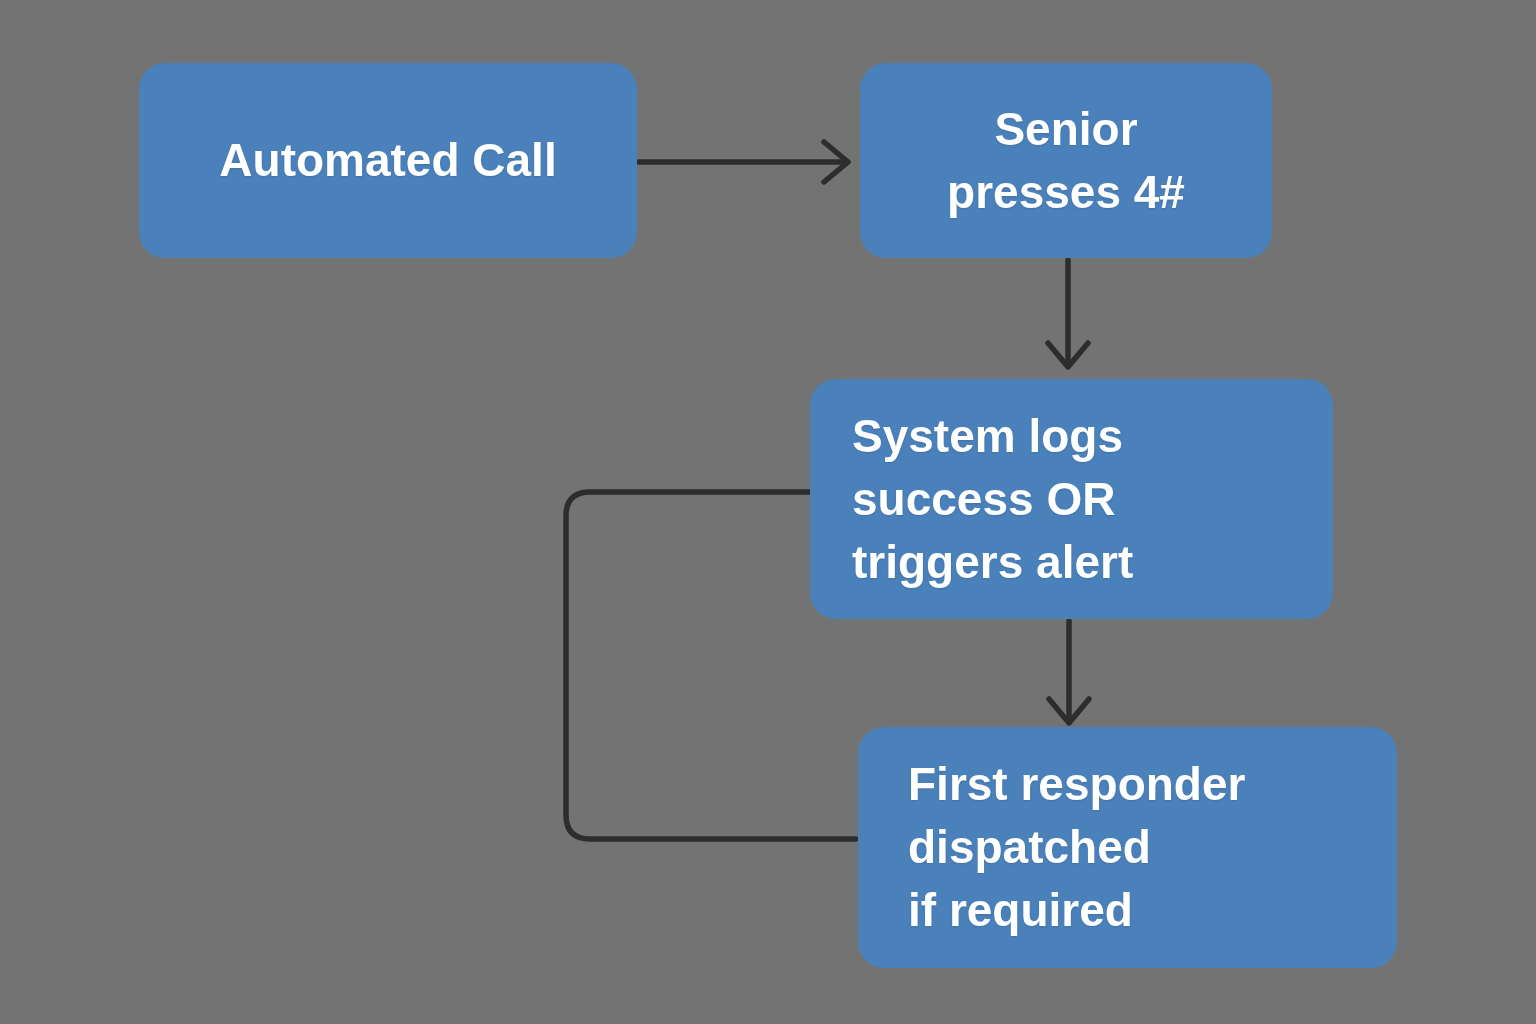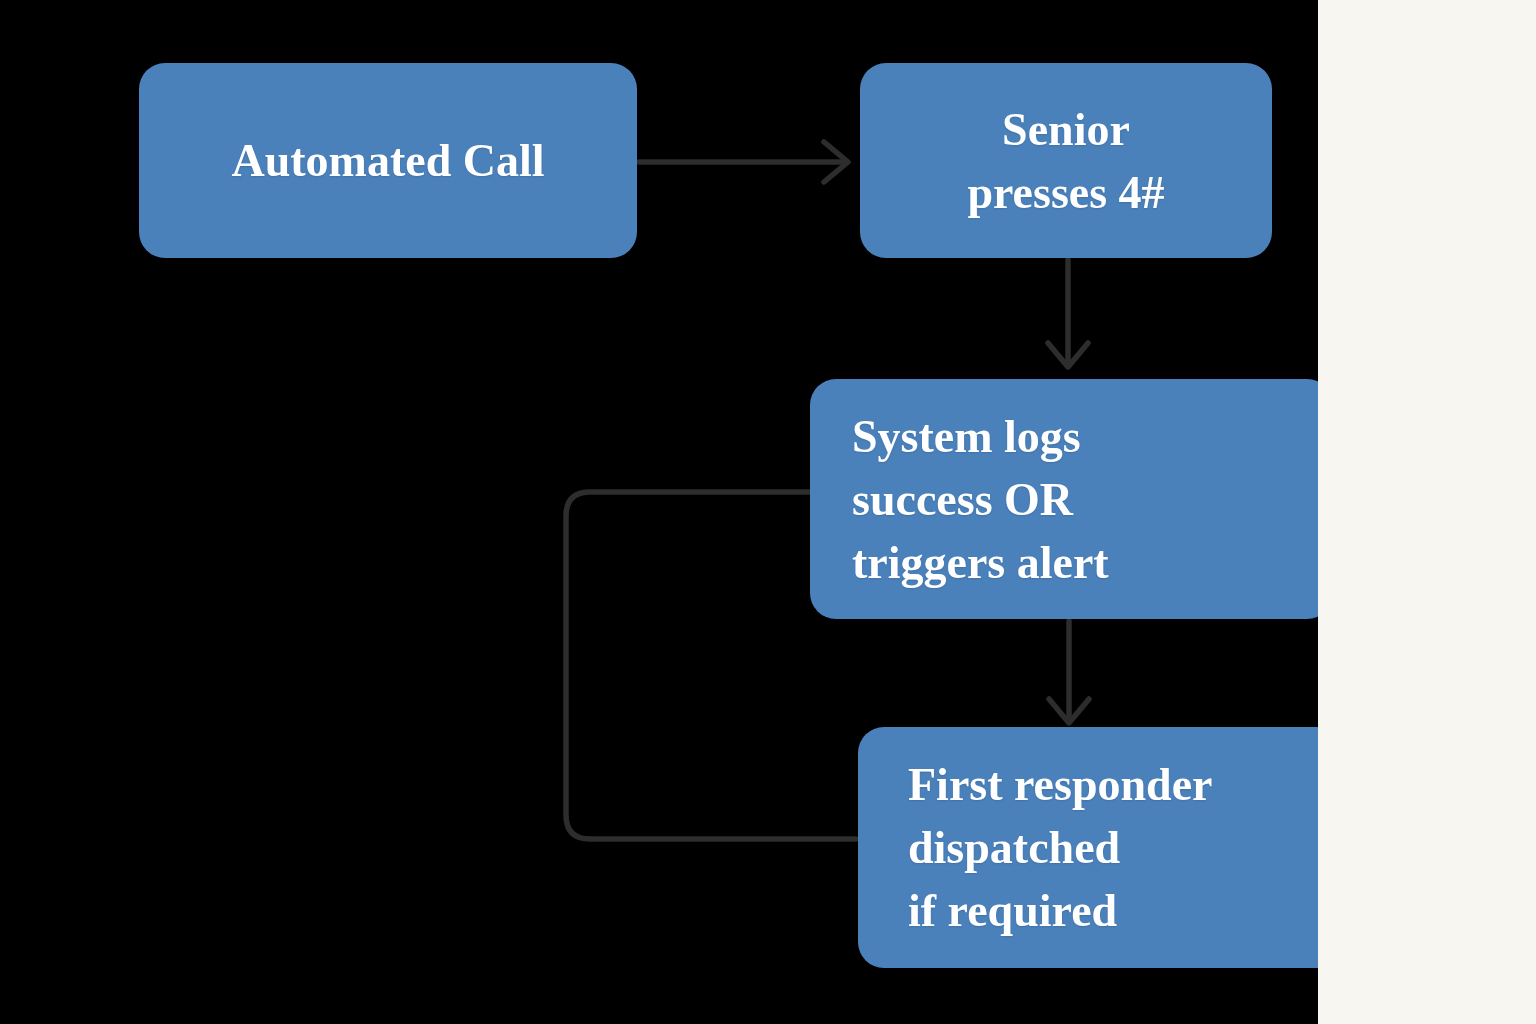--- a/index.html
+++ b/index.html
@@ -3,25 +3,24 @@
 <meta charset="utf-8">
 <style>
   html, body {
     margin: 0;
     padding: 0;
     background: #f7f6f1;
     font-family: "Liberation Sans", "DejaVu Sans", sans-serif;
   }
   .canvas {
     position: relative;
-    width: 1318px;
+    width: 1536px;
     height: 1024px;
-    background: #000000;
+    background: #737373;
     overflow: hidden;
-    font-family: Liberation Serif, serif;
   }
   .connector-layer {
     position: absolute;
     left: 0;
     top: 0;
     width: 1536px;
     height: 1024px;
     pointer-events: none;
   }
   .node {

